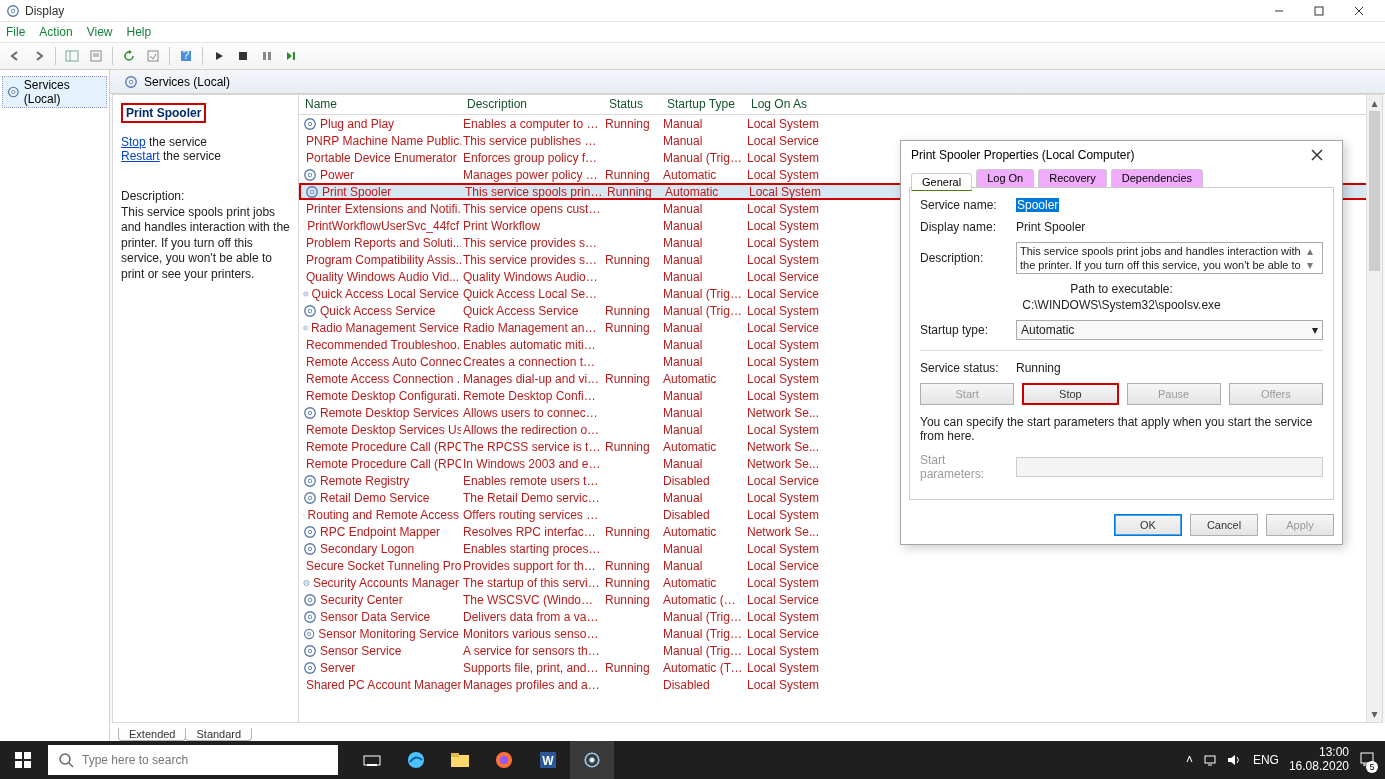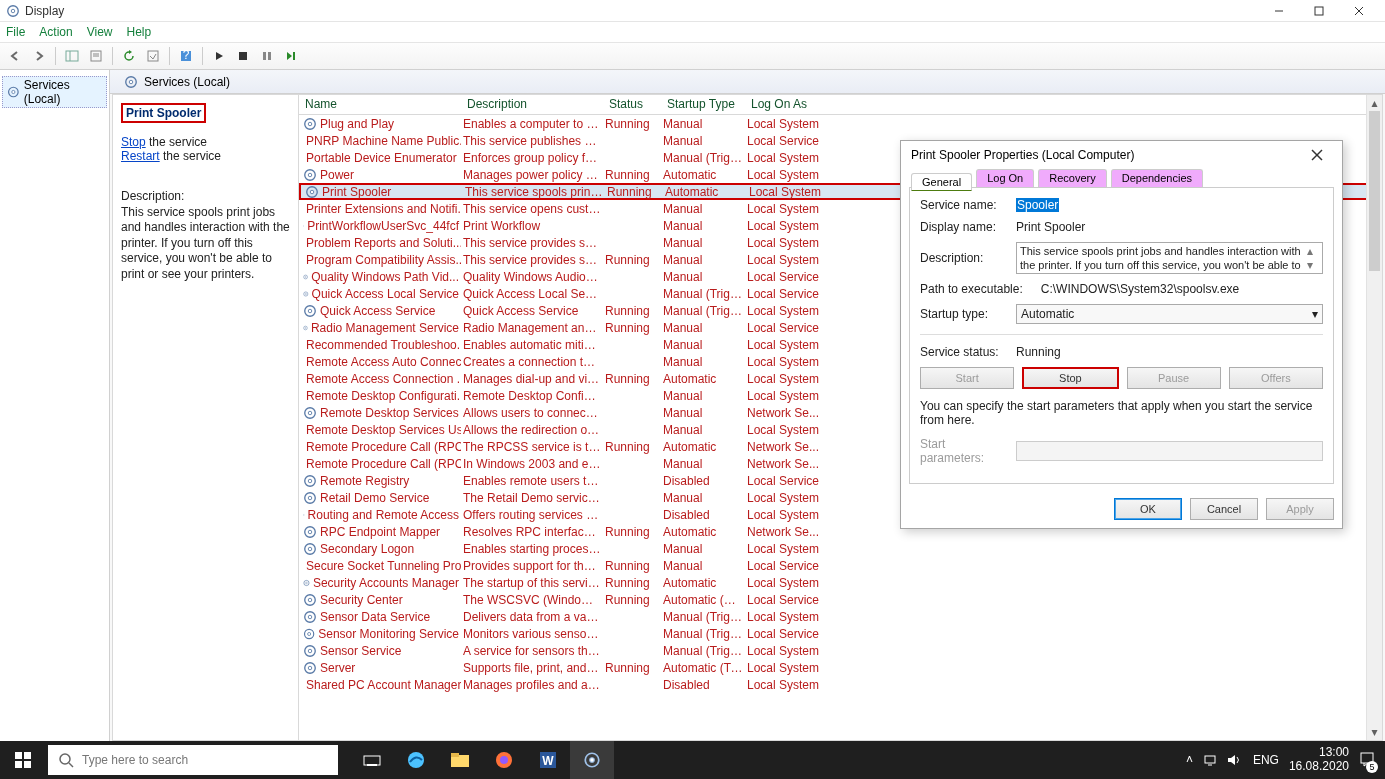--- a/index.html
+++ b/index.html
@@ -353,21 +353,21 @@
               <div class="cell status">Running</div>
               <div class="cell startup">Manual</div>
               <div class="cell logon">Local System</div>
             </div>
             <div class="row">
               <div class="cell name">
                 <svg class="gear-svg" width="14" height="14" viewBox="0 0 16 16">
                   <circle cx="8" cy="8" r="6" stroke-width="1.5"></circle>
                   <circle class="inner" cx="8" cy="8" r="2"></circle>
                 </svg>
-                <span>Quality Windows Path Vid...</span>
+                <span>Quality Windows Audio Vid...</span>
               </div>
               <div class="cell desc">Quality Windows Audio Vi...</div>
               <div class="cell status"></div>
               <div class="cell startup">Manual</div>
               <div class="cell logon">Local Service</div>
             </div>
             <div class="row">
               <div class="cell name">
                 <svg class="gear-svg" width="14" height="14" viewBox="0 0 16 16">
                   <circle cx="8" cy="8" r="6" stroke-width="1.5"></circle>
@@ -682,20 +682,24 @@
           </div>
         <div class="scrollbar-v">
           <div class="arrow">▴</div>
           <div class="thumb"></div>
           <div style="flex:1"></div>
           <div class="arrow">▾</div>
         </div>
       </div>
     </div>
 
+    <div class="bottom-tabs">
+      <div class="bottom-tab">Extended</div>
+      <div class="bottom-tab">Standard</div>
+    </div>
   </div>
 </div>
 
 <div class="dialog">
   <div class="dlg-title">
     <span>Print Spooler Properties (Local Computer)</span>
     <span class="dlg-close">
         <svg width="12" height="12">
           <line x1="1" y1="1" x2="11" y2="11" stroke="#333" stroke-width="1.5"></line>
           <line x1="11" y1="1" x2="1" y2="11" stroke="#333" stroke-width="1.5"></line>
@@ -720,21 +724,21 @@
     <div class="dlg-row">
       <div class="dlg-label">Description:</div>
       <div class="dlg-value" style="position:relative">
         <div class="dlg-textarea">This service spools print jobs and handles interaction with the printer.  If you turn off this service, you won't be able to print or see your printers.</div>
         <div style="position:absolute; right:2px; top:2px; bottom:2px; width:14px; display:flex; flex-direction:column; justify-content:space-between; color:#777;">
             <span>▴</span>
             <span>▾</span>
           </div>
       </div>
     </div>
-    <div class="dlg-row" style="flex-direction:row; gap:18px;">
+    <div class="dlg-row" style="flex-direction:column; gap:2px;">
       <div>Path to executable:</div>
       <div>C:\WINDOWS\System32\spoolsv.exe</div>
     </div>
     <div class="dlg-row" style="margin-top:6px;">
       <div class="dlg-label">Startup type:</div>
       <div class="dlg-value">
         <div class="dlg-select">
           <span>Automatic</span>
           <span>▾</span>
         </div>

